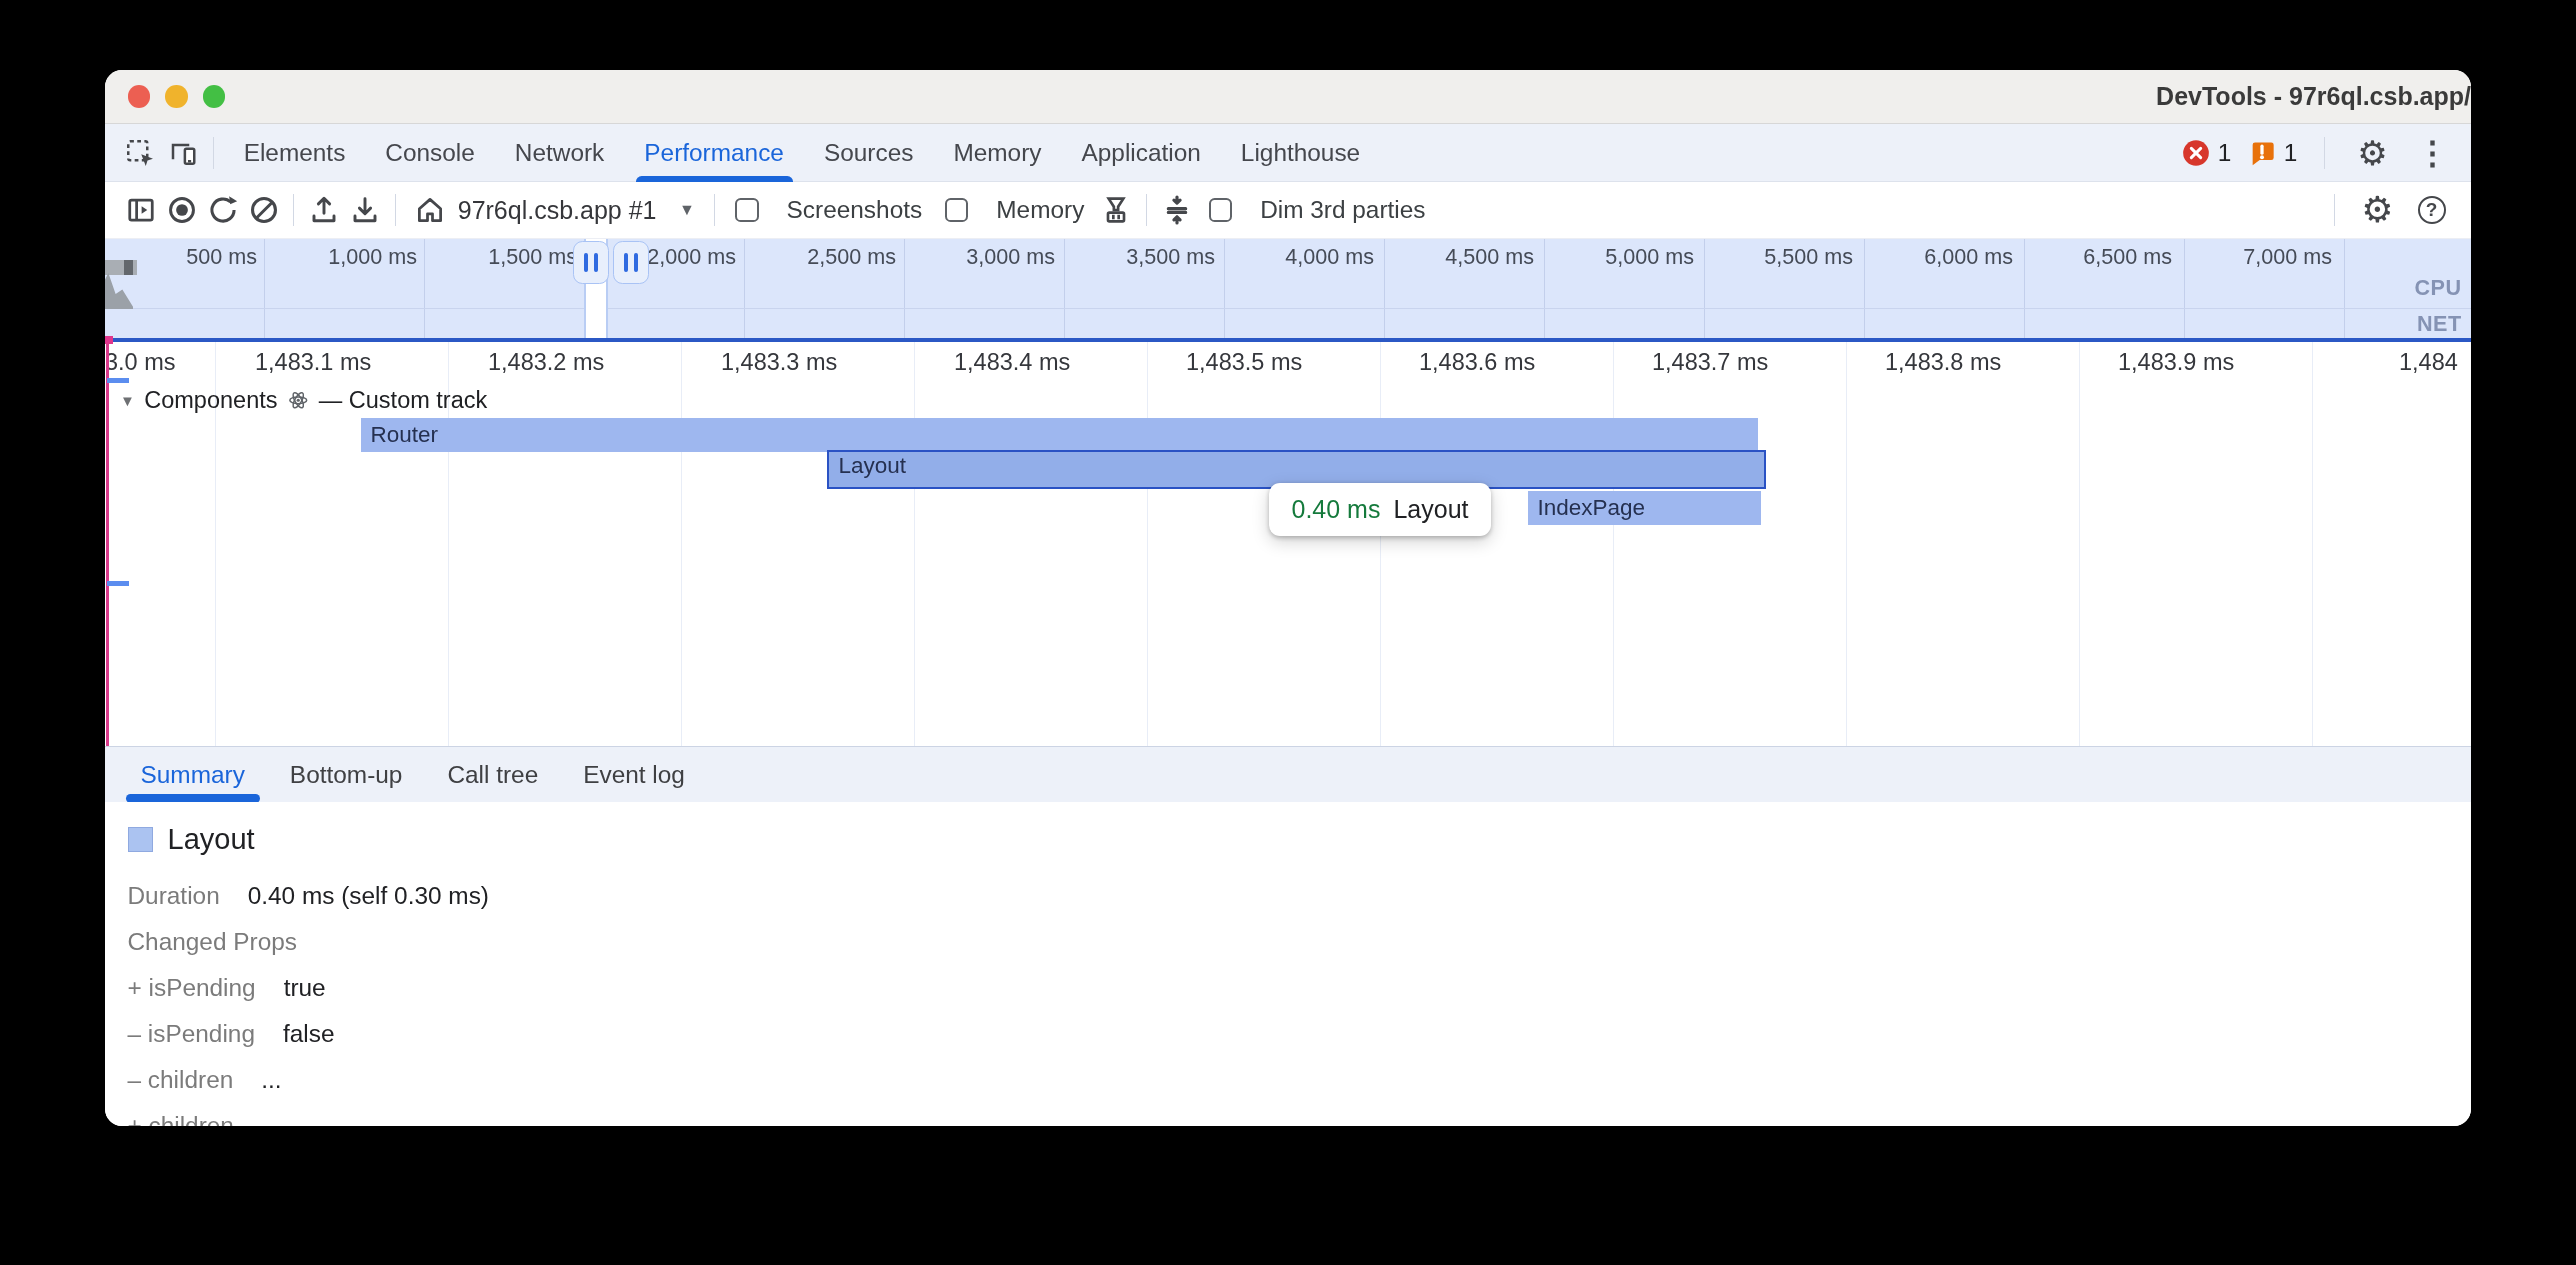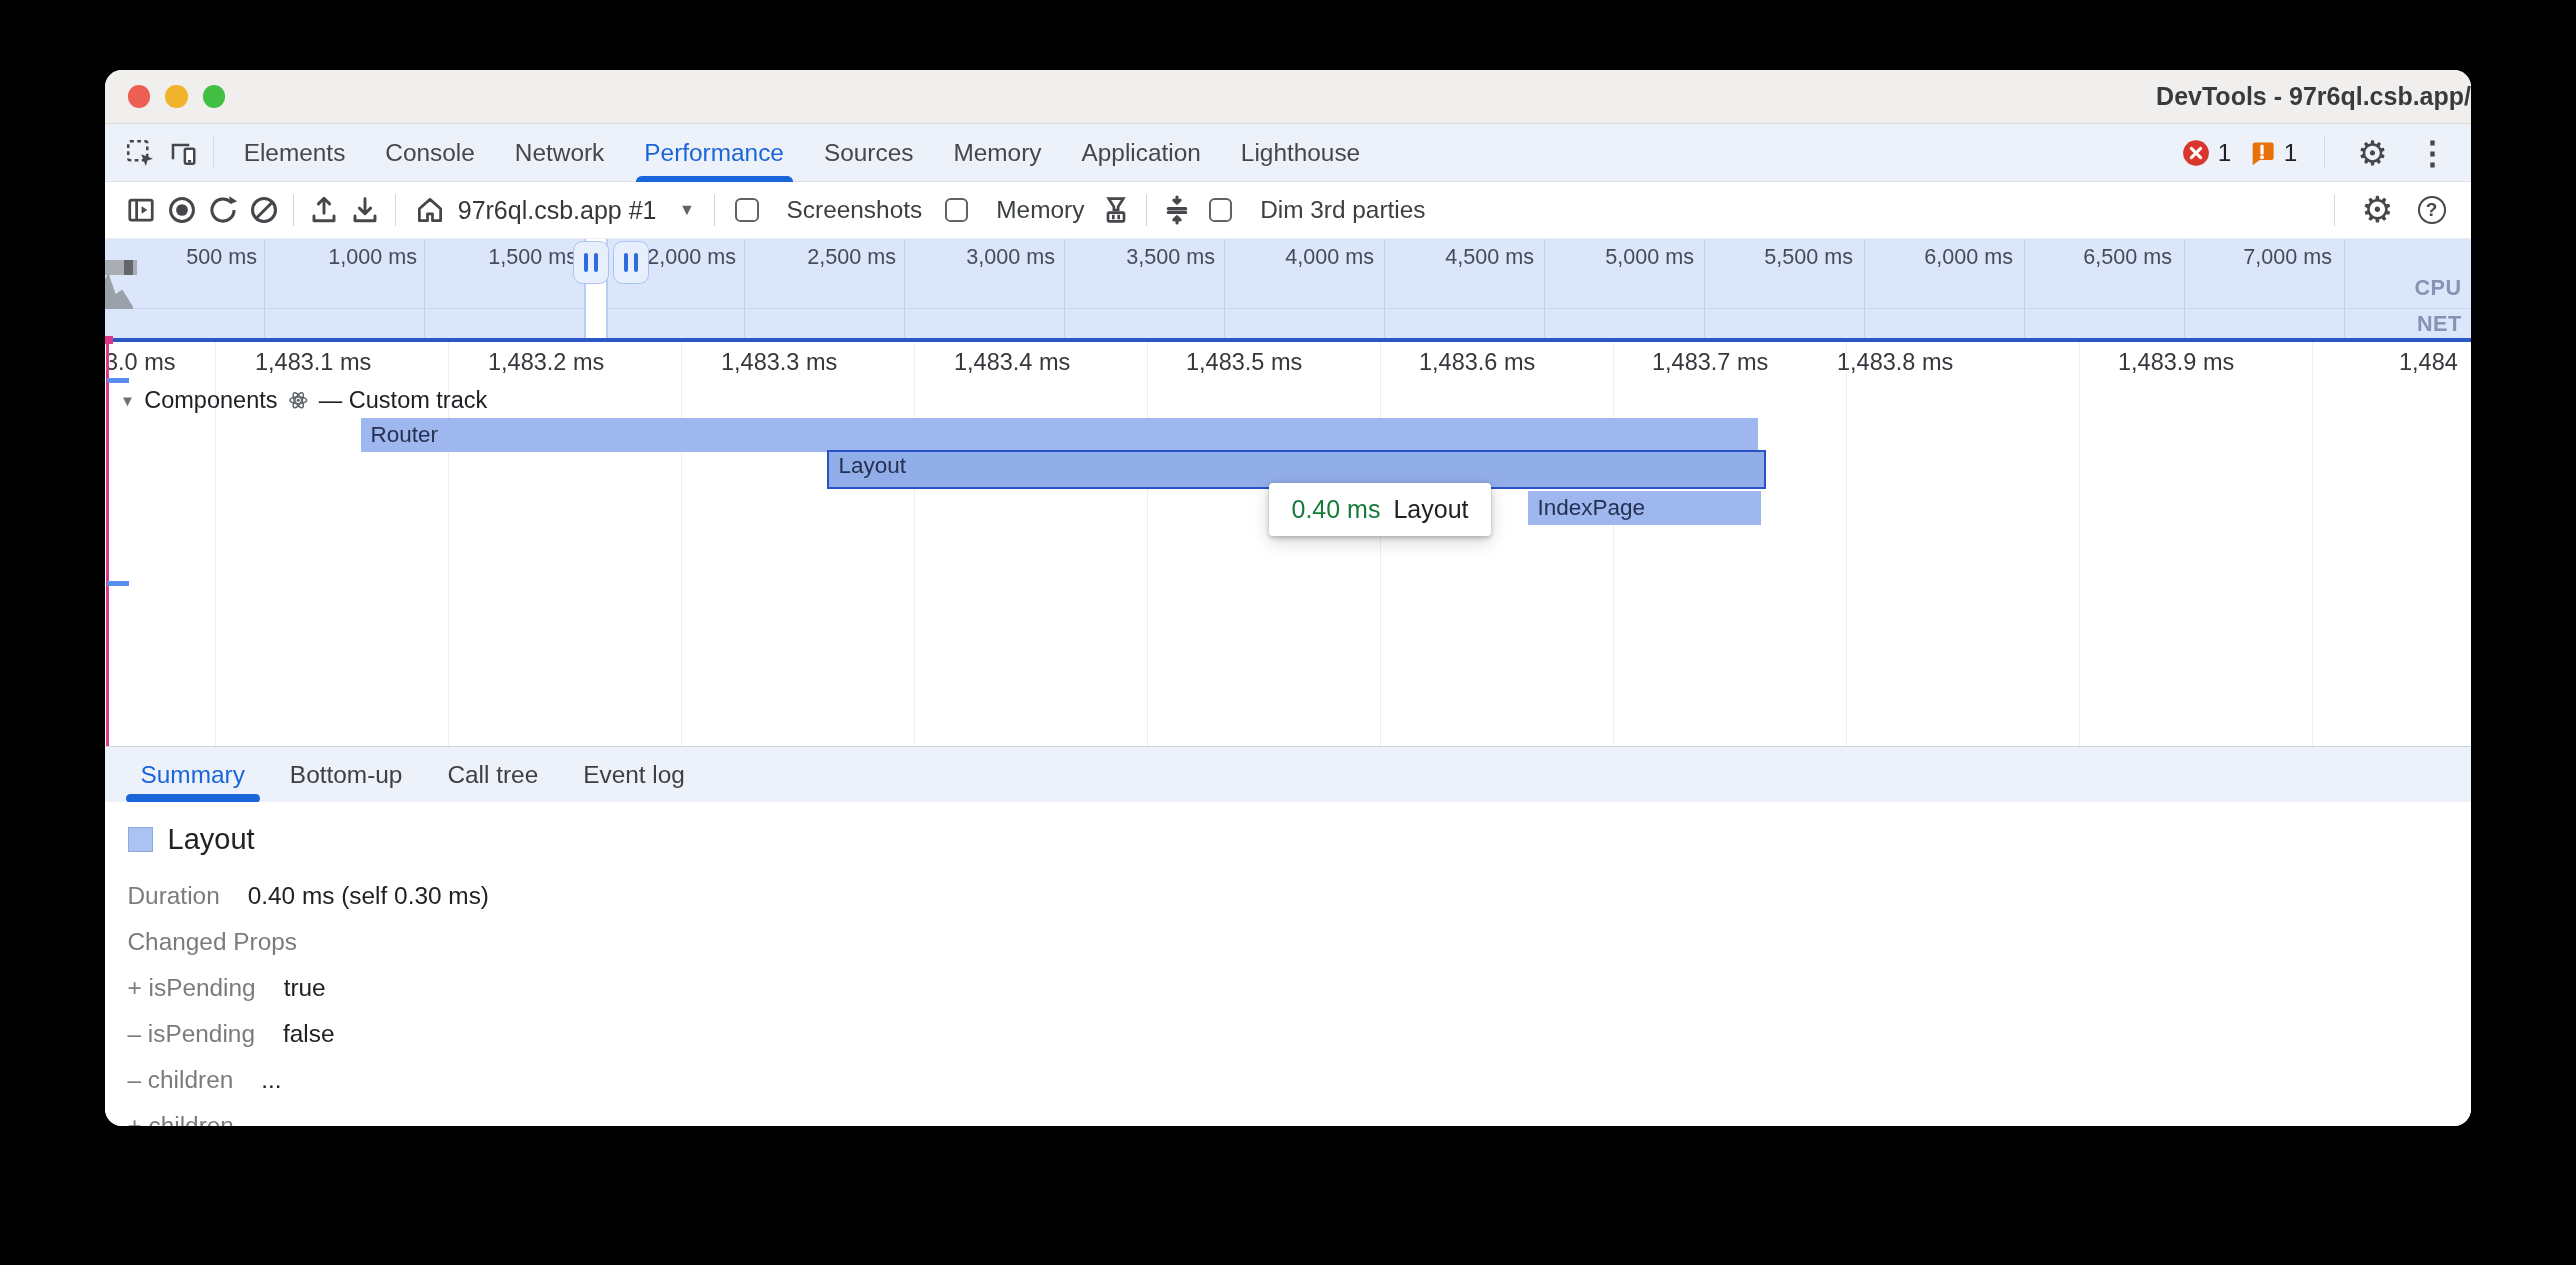--- a/index.html
+++ b/index.html
@@ -57,21 +57,21 @@
   .flamewrap { position:absolute; left:0; top:271px; right:0; height:405px; background:#fff;
     background-image:repeating-linear-gradient(to right, transparent 0 232px, #e8edf7 232px 233px);
     background-position-x:-122px; overflow:hidden; }
   .rl-label { position:absolute; top:7.5px; width:188px; text-align:left; font-size:23.5px; color:#35373c; }
   .magenta { position:absolute; left:0.9px; top:0; width:2.8px; height:405px; background:#d93a8b; z-index:2; }
   .bluedash { position:absolute; left:1.9px; width:22.5px; height:4.7px; background:#5b8def; z-index:2; }
   .track-head { position:absolute; left:15px; top:45px; height:28px; display:flex; align-items:center; gap:9.4px; font-size:23.5px; color:#202124; }
   .disc { font-size:15px; color:#6e7073; }
   .bar { position:absolute; height:34px; background:#9eb7ef; font-size:22.5px; line-height:34px; color:#253050; padding-left:9.4px; white-space:nowrap; overflow:hidden; }
   .bar.selected { background:#92aee9; border:2.8px solid #2a52c4; line-height:28px; }
-  .tooltip { position:absolute; left:1164px; top:142px; height:53px; background:#fff; border-radius:4px;
+  .tooltip { position:absolute; left:1164px; top:142px; height:53px; background:#fff; border-radius:11px;
     box-shadow:0 1.9px 4.7px rgba(0,0,0,.22), 0 5.6px 17px rgba(0,0,0,.18); display:flex; align-items:center; gap:13px;
     padding:0 22.5px; font-size:25px; z-index:5; }
   .tt-dur { color:#157a3c; } .tt-name { color:#202124; }
   
   .bottombar { position:absolute; left:0; top:676px; right:0; height:56px; background:#edf1f9; border-top:1.9px solid #ccd4e4; display:flex; align-items:center; padding:0 13px; }
   .btab { position:relative; height:54px; line-height:54px; padding:0 22.5px; font-size:24.4px; color:#3f4043; white-space:nowrap; }
   .btab.active { color:#1a65da; font-weight:500; }
   .btab.active .bunderline { position:absolute; left:7.5px; right:7.5px; bottom:-1.9px; height:9.4px; background:#1a65da; border-radius:9.4px; }
   
   .summary { position:absolute; left:0; top:732px; right:0; bottom:0; background:#fff; padding:20.7px 0 0 22.5px; }
@@ -269,21 +269,21 @@
 
   <div class="flamewrap">
     <div class="rl-label" style="left:0;width:105px">3.0 ms</div>
     <div class="rl-label" style="left:150px">1,483.1 ms</div>
     <div class="rl-label" style="left:383px">1,483.2 ms</div>
     <div class="rl-label" style="left:616px">1,483.3 ms</div>
     <div class="rl-label" style="left:849px">1,483.4 ms</div>
     <div class="rl-label" style="left:1081px">1,483.5 ms</div>
     <div class="rl-label" style="left:1314px">1,483.6 ms</div>
     <div class="rl-label" style="left:1547px">1,483.7 ms</div>
-    <div class="rl-label" style="left:1732px">1,483.8 ms</div>
+    <div class="rl-label" style="left:1780px">1,483.8 ms</div>
     <div class="rl-label" style="left:2013px">1,483.9 ms</div>
     <div class="rl-label" style="left:2294px;text-align:left">1,484</div>
 
     <div class="magenta"></div>
     <div class="bluedash" style="top:37px"></div>
     <div class="bluedash" style="top:240px"></div>
 
     <div class="track-head">
       <span class="disc">▼</span>
       <span>Components</span>

